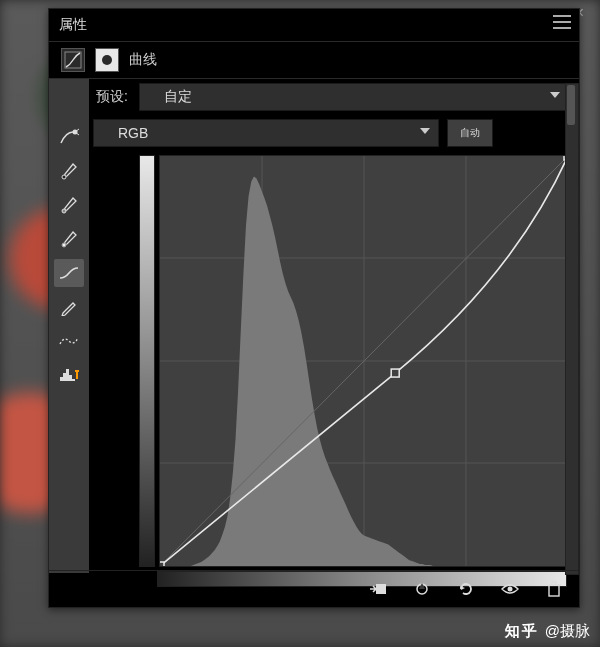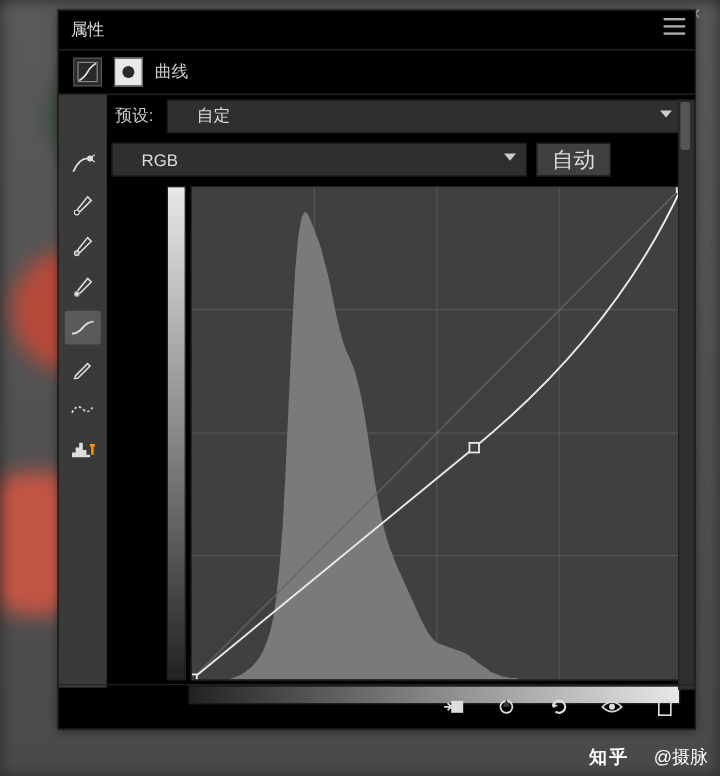--- a/index.html
+++ b/index.html
@@ -25,35 +25,35 @@
   .toolcol{width:40px;background:#3a3a3a;display:flex;flex-direction:column;align-items:center;padding-top:4px;gap:6px}
   .tool{width:30px;height:28px;display:flex;align-items:center;justify-content:center;color:#ccc;cursor:pointer;border-radius:2px}
   .tool.sel{background:#5a5a5a}
   .tool svg{display:block}
   .right{flex:1;padding:4px 10px 0 4px;position:relative}
   .row{display:flex;align-items:center;gap:8px;margin-bottom:8px}
   .row-label{color:#ccc;font-size:14px;width:38px;text-align:center}
   .dd{flex:1;height:26px;background:#2f2f2f;border:1px solid #1a1a1a;display:flex;align-items:center;padding:0 24px;color:#ddd;font-size:14px;position:relative;cursor:pointer}
   .dd .chev{position:absolute;right:8px;top:8px}
   .chev{width:0;height:0;border-left:5px solid transparent;border-right:5px solid transparent;border-top:6px solid #ccc}
-  .btn{height:26px;padding:0 12px;background:#3f3f3f;border:1px solid #1a1a1a;color:#ddd;font-size:18px;display:flex;align-items:center;cursor:pointer}
+  .btn{height:26px;padding:0 12px;background:#3f3f3f;border:1px solid #1a1a1a;color:#ddd;font-size:10px;display:flex;align-items:center;cursor:pointer}
   .scrollbar{position:absolute;right:0;top:4px;width:12px;height:490px;background:#2f2f2f;border:1px solid #222}
   .scrollbar .th{position:absolute;left:1px;top:1px;width:8px;height:40px;background:#555;border-radius:2px}
   .graph-wrap{display:flex;margin-left:46px;margin-top:2px}
   .vstrip{width:14px;height:410px;background:linear-gradient(#e8e8e8,#888,#222);border:1px solid #222}
   .graph{width:408px;height:410px;background:#404040;border:1px solid #222;position:relative;margin-left:4px}
   .grid line{stroke:#555;stroke-width:1}
   .histo{fill:#7a7a7a}
   .curve{stroke:#e8e8e8;stroke-width:1.6;fill:none}
   .pt{fill:#404040;stroke:#e8e8e8;stroke-width:1.5}
   .hstrip{width:408px;height:14px;background:linear-gradient(90deg,#222,#888,#e8e8e8);border:1px solid #222;margin-left:64px;margin-top:4px}
   .footer{position:absolute;left:0;right:0;bottom:0;height:36px;border-top:1px solid #222;display:flex;align-items:center;justify-content:flex-end;gap:22px;padding:0 14px}
   .fic{color:#ccc;cursor:pointer;display:flex;align-items:center;justify-content:center;width:22px;height:22px}
   .fic svg{display:block}
-  .watermark{position:absolute;right:10px;bottom:6px;color:#fff;font-size:15px;display:flex;align-items:center;gap:20px}
+  .watermark{position:absolute;right:10px;bottom:6px;color:#fff;font-size:15px;display:flex;align-items:center;gap:6px}
   .zh{font-weight:bold;letter-spacing:2px}
 </style>
 </head>
 <body>
 
 <div class="bg"></div>
 
 <div class="head-icons" style="position:absolute;right:16px;top:4px">
   <span>◂◂</span>
   <span style="font-size:16px">×</span>

